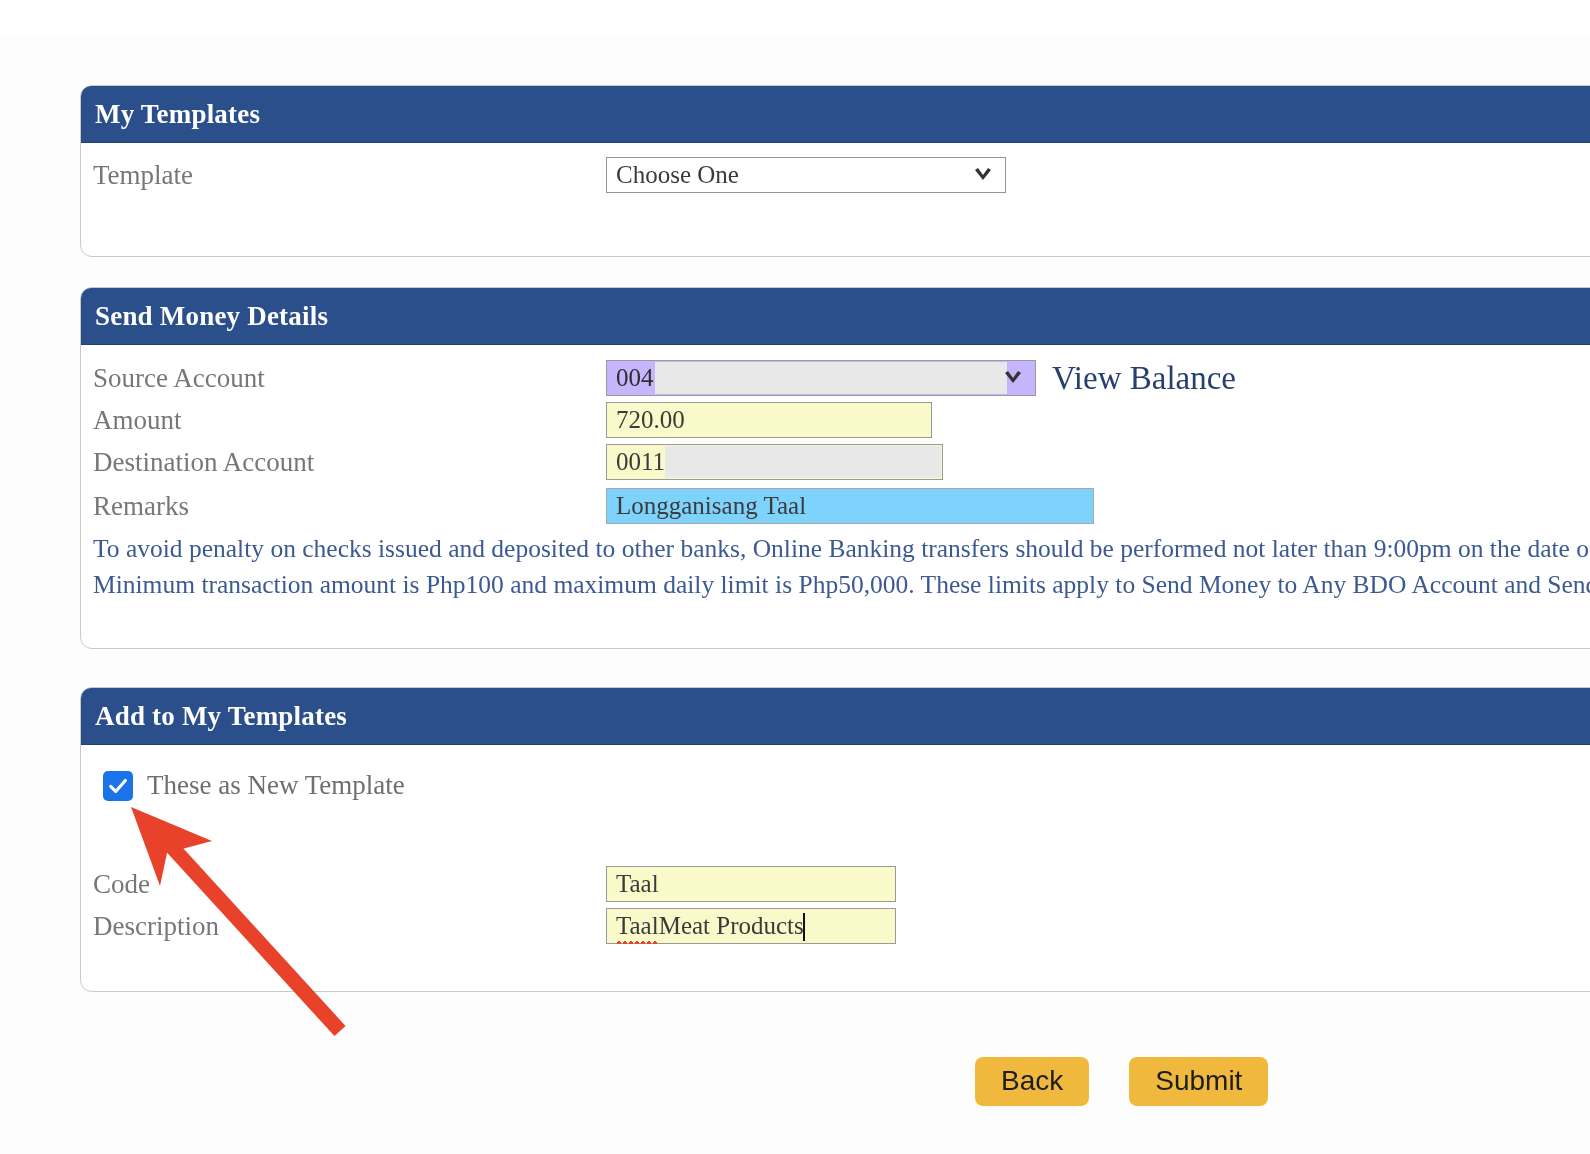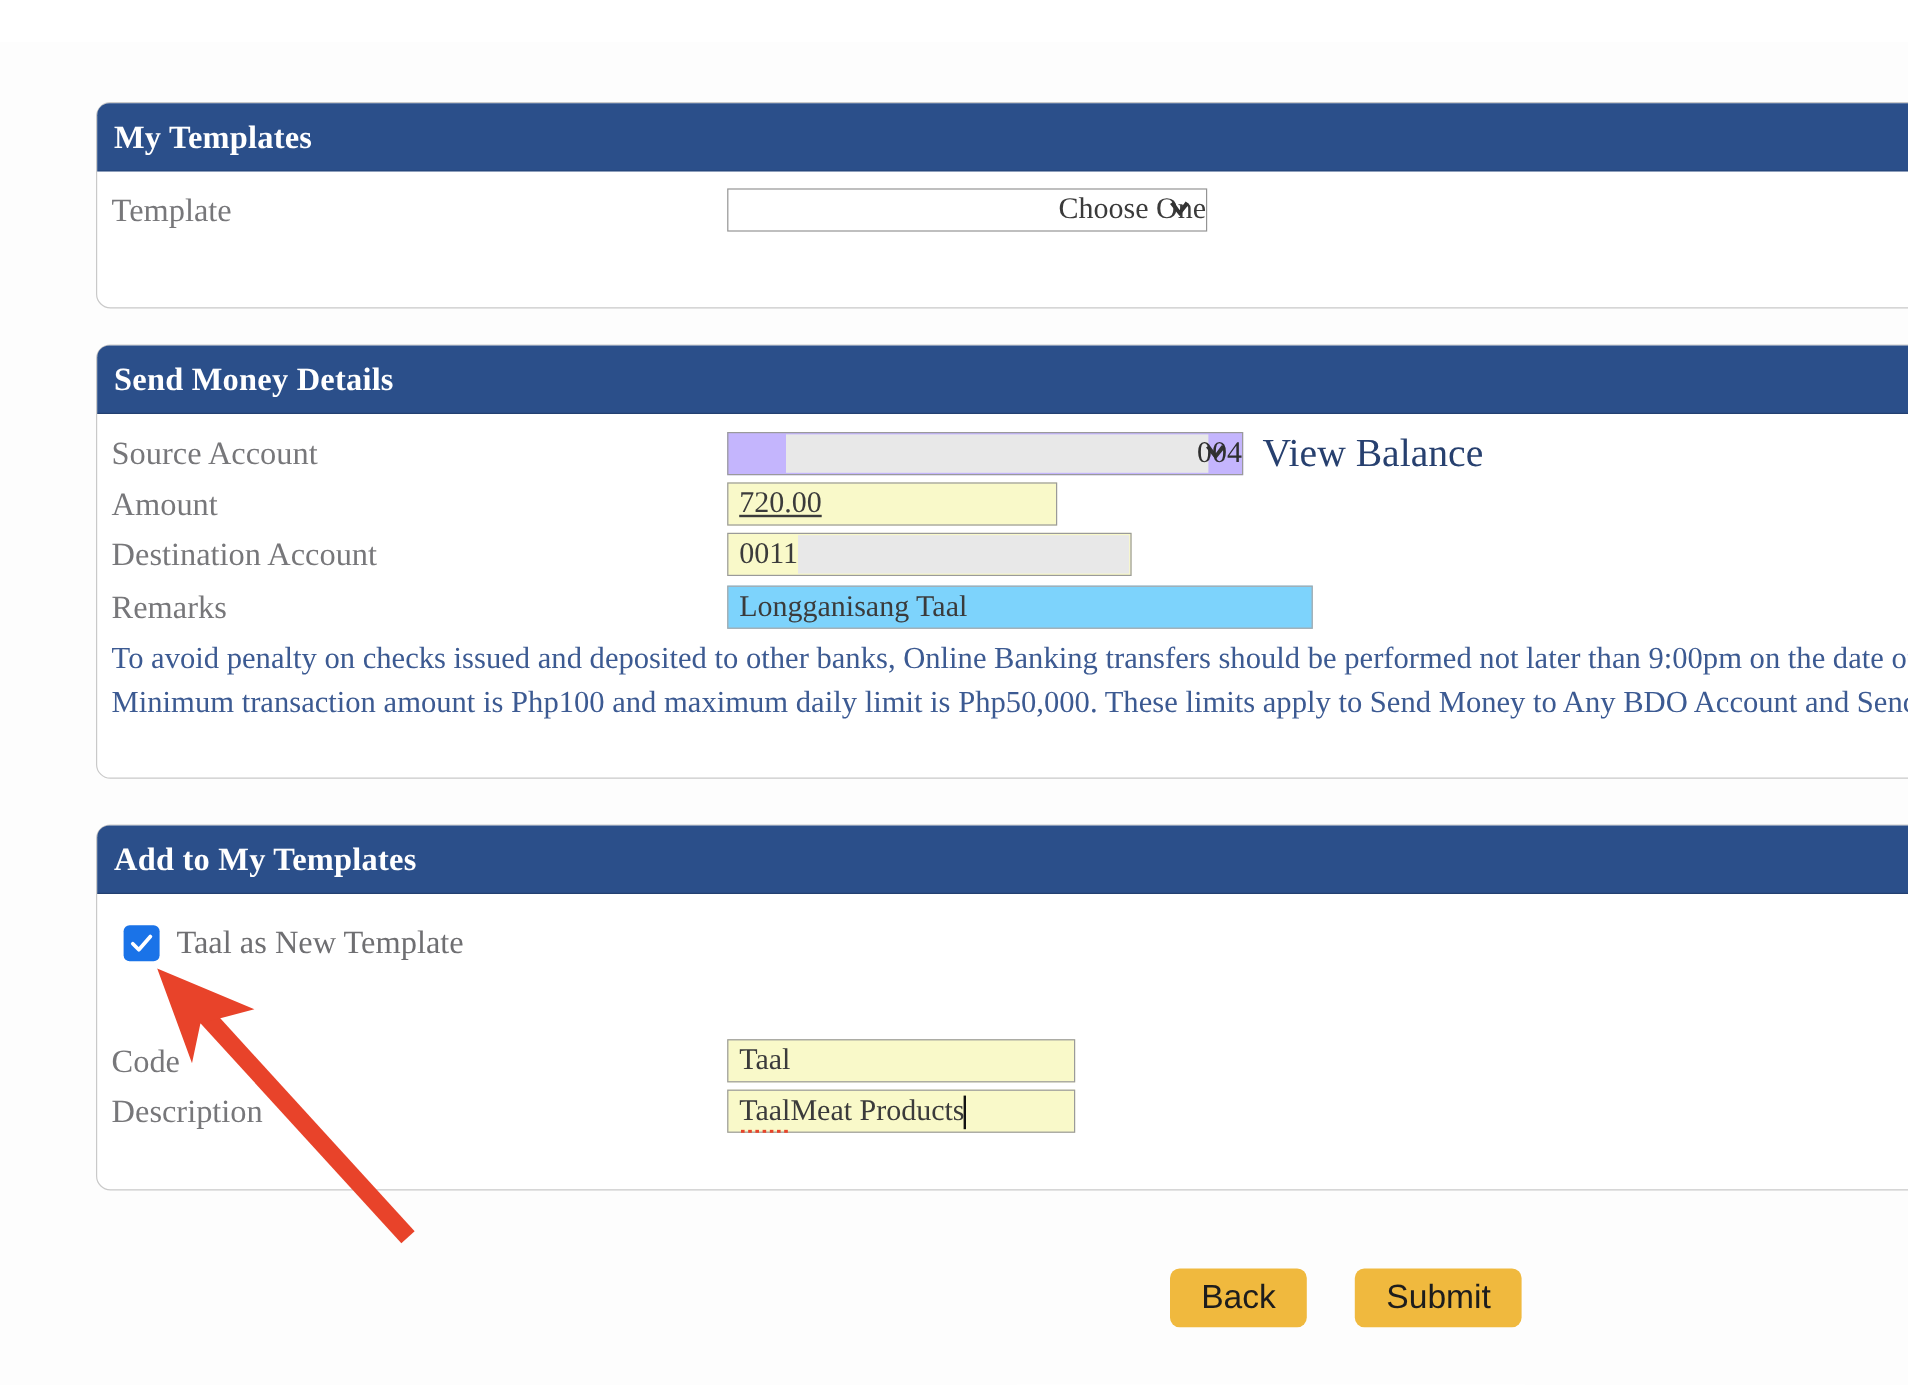--- a/index.html
+++ b/index.html
@@ -71,21 +71,20 @@
     position: relative;
     box-sizing: border-box;
     height: 36px;
     border: 1px solid #949494;
     background: #ffffff;
     display: flex;
     align-items: center;
     padding-left: 9px;
     font-size: 25px;
     color: #3b3b3b;
-    justify-content: flex-end;
   }
   .select .caret {
     position: absolute;
     right: 12px;
     top: 50%;
     transform: translateY(-50%);
     width: 20px; height: 20px;
   }
   .select .caret svg { display:block; width:100%; height:100%; }
 
@@ -113,21 +112,21 @@
     height: 36px;
     border: 1px solid #9a9a9a;
     background: #f9f9c9;
     display: flex;
     align-items: center;
     padding-left: 9px;
     font-size: 25px;
     color: #3b3b3b;
     position: relative;
   }
-  #amount-input { width: 275px; text-decoration: underline; }
+  #amount-input { width: 326px; }
   #dest-input   { width: 337px; }
   #dest-input .redact {
     position: absolute;
     left: 58px; right: 1px; top: 1px; bottom: 1px;
     background: #e8e8e8;
   }
   #dest-input .val { position: relative; z-index: 2; }
 
   #remarks-input {
     width: 488px;
@@ -306,21 +305,21 @@
   <div class="card" id="card-add-template" style="top:652px; height:305px;">
     <div class="card-header">Add to My Templates</div>
     <div class="card-body">
 
       <div class="check-row" style="margin-top:25px;">
         <span class="checkbox">
           <svg viewBox="0 0 24 24">
             <path d="M4 12.5 L9.5 18 L20 6" stroke="#ffffff" stroke-width="3.4" fill="none" stroke-linecap="round" stroke-linejoin="round"></path>
           </svg>
         </span>
-        <span class="check-label">Taal as New Template</span>
+        <span class="check-label">These as New Template</span>
       </div>
 
       <div class="row" style="margin-top:62px;">
         <div class="lbl">Code</div>
         <div class="ctl">
           <div class="input" id="code-input">
             <span>Taal</span>
           </div>
         </div>
       </div>

